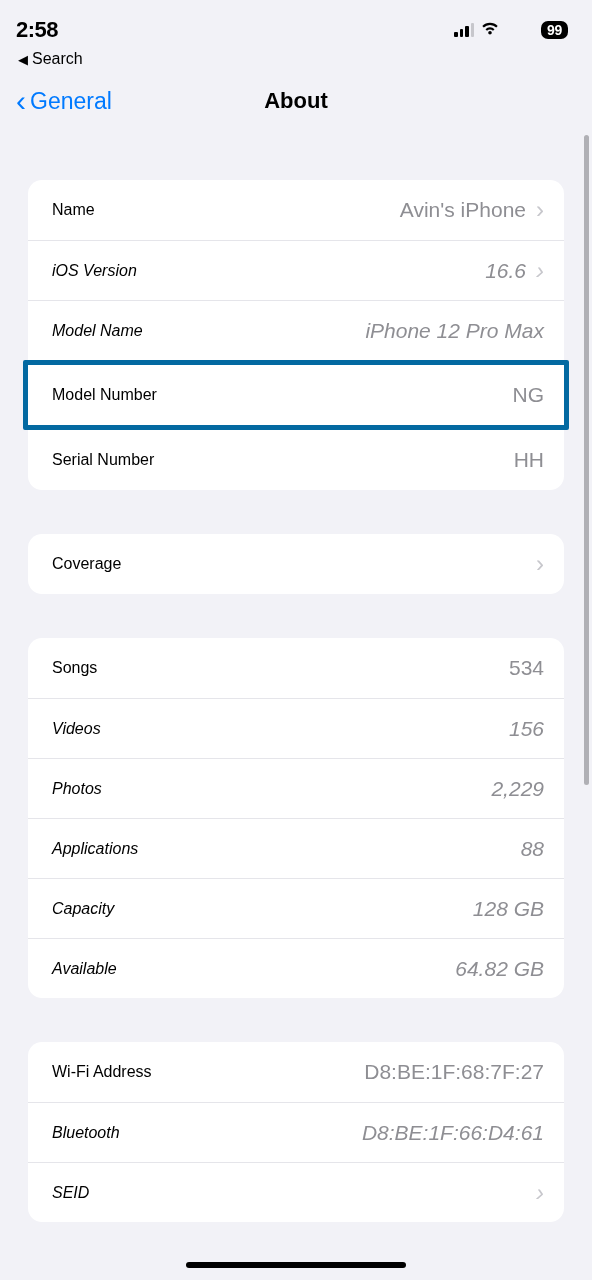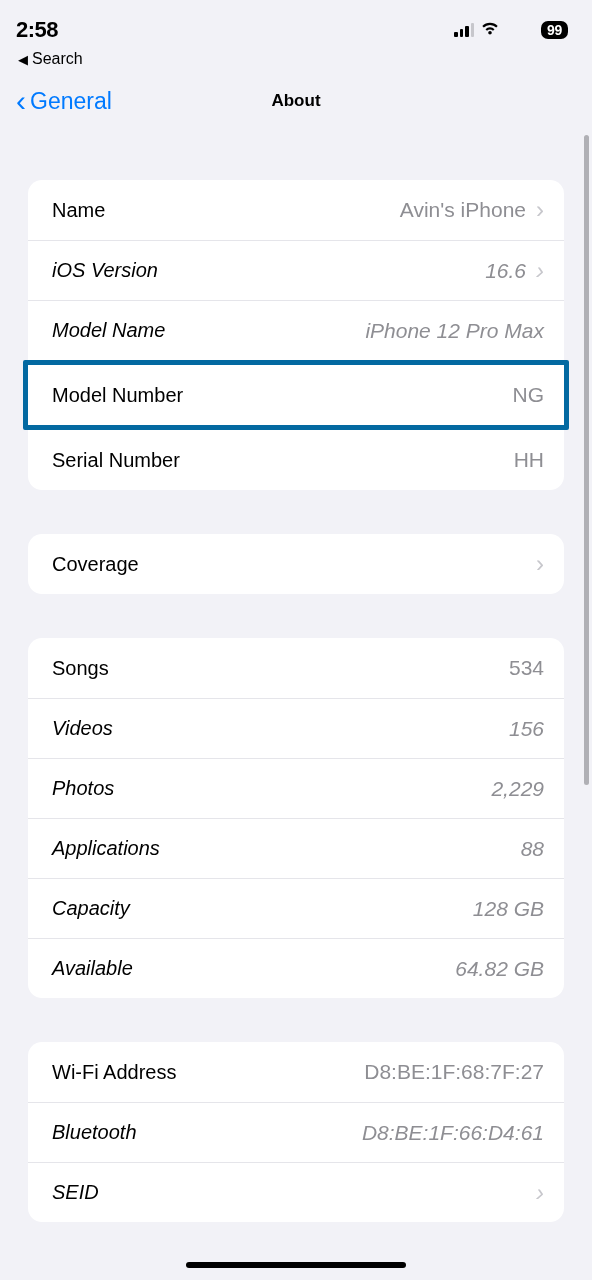--- a/index.html
+++ b/index.html
@@ -79,21 +79,21 @@
     }
     .nav-chevron {
       font-size: 30px;
       font-weight: 400;
       line-height: 1;
     }
     .nav-title {
       position: absolute;
       left: 50%;
       transform: translateX(-50%);
-      font-size: 17px;
+      font-size: 22px;
       font-weight: 600;
     }
     .content {
       padding: 40px 28px 0 28px;
     }
     .section {
       background: #fff;
       border-radius: 14px;
       margin-bottom: 44px;
     }
@@ -113,21 +113,21 @@
     .row + .row::before {
       content: '';
       position: absolute;
       top: -1px;
       left: 24px;
       right: 0;
       height: 1px;
       background: #e5e5ea;
     }
     .row-label {
-      font-size: 20px;
+      font-size: 16px;
       color: #000;
     }
     .row-value {
       font-size: 21px;
       color: #8e8e93;
       display: flex;
       align-items: center;
       gap: 10px;
       justify-content: center;
     }

